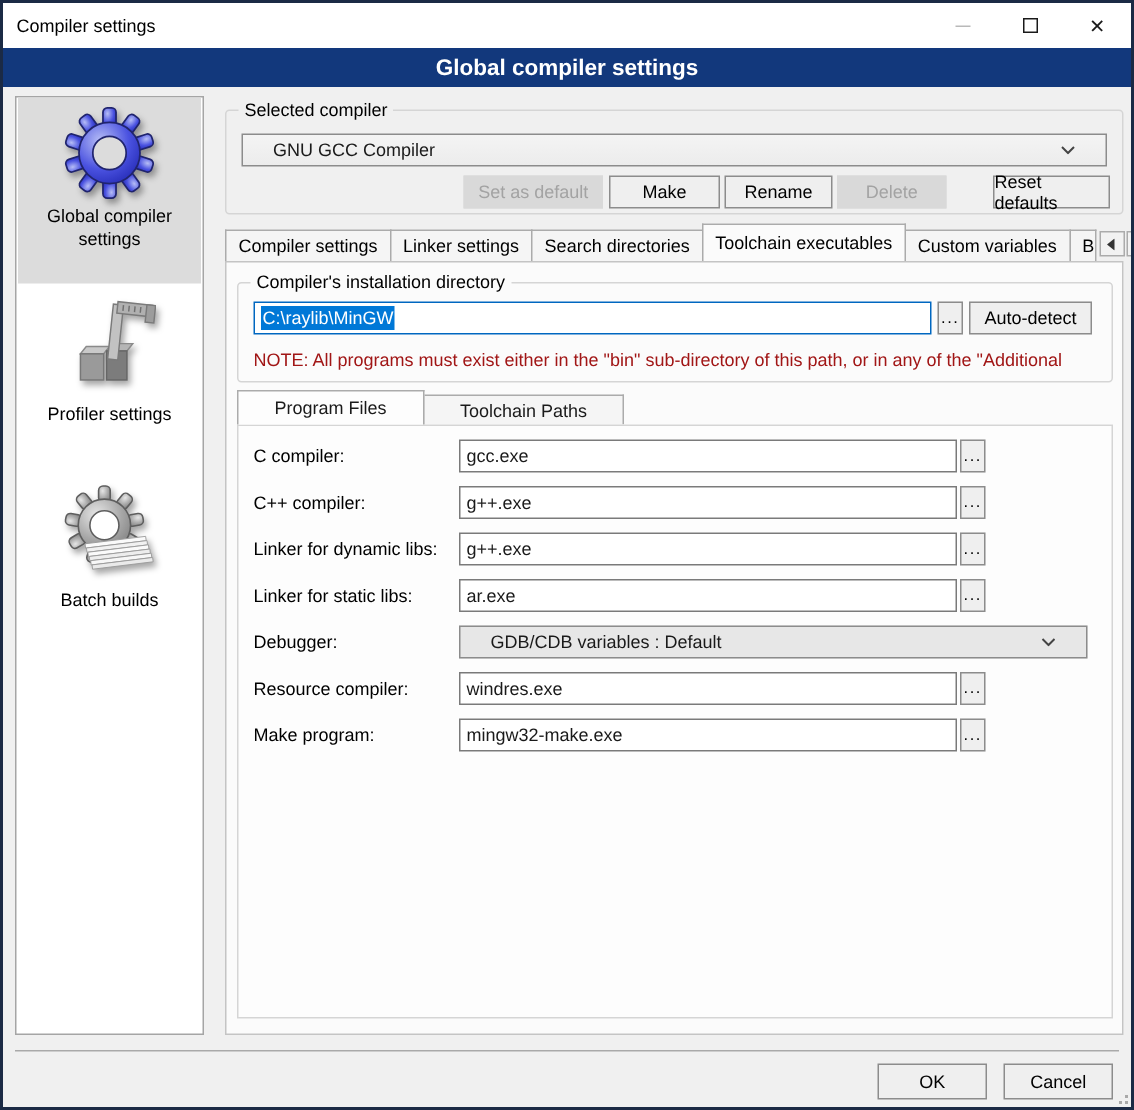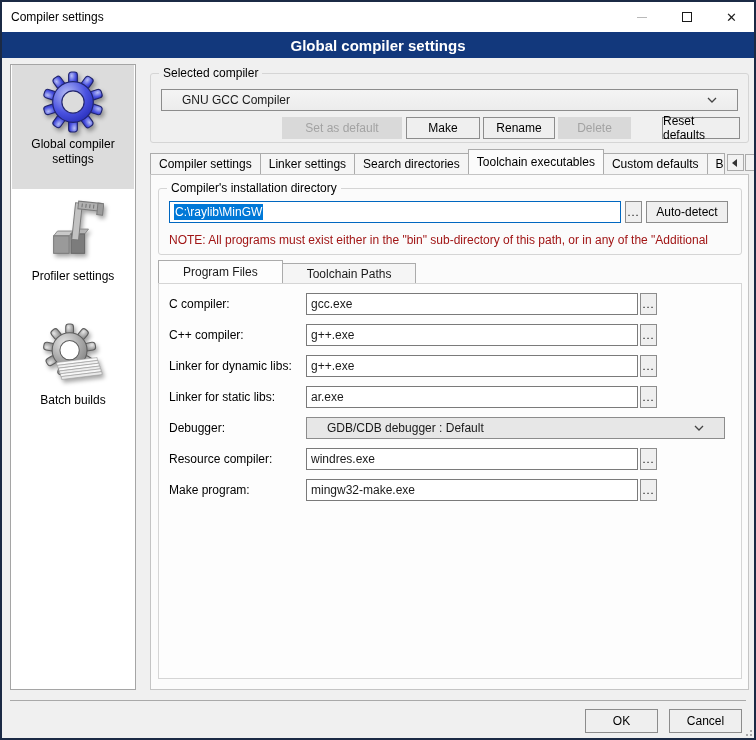--- a/index.html
+++ b/index.html
@@ -49,21 +49,21 @@
   
   .groupbox { position:absolute; border:1px solid #D5D5D5; border-radius:3px; }
   .grouplabel { position:absolute; top:-8px; left:8px; padding:0 4px; background:#F0F0F0;
                 color:#000; }
   .grouplabel.on-page { background:#FBFBFB; }
   #grp-compiler { left:148px; top:71px; width:599px; height:70px; }
   #compiler-combo { position:absolute; left:10px; top:15px; right:10px; height:22px; }
   .cbtn-row { position:absolute; left:10px; top:43px; right:8px; height:22px;
               display:flex; justify-content:flex-end; align-items:center; }
   .cbtn-row .btn { height:22px; }
-  #btn-setdefault { width:120px; margin-right:4px; }
+  #btn-setdefault { width:93px; margin-right:4px; }
   #btn-copy { width:74px; margin-right:3px; }
   #btn-rename { width:72px; margin-right:3px; }
   #btn-delete { width:73px; margin-right:31px; }
   #btn-reset { width:78px; }
 
   
   .tabbar { position:absolute; left:148px; top:149px; width:599px; height:23px;
             display:flex; align-items:flex-end; }
   .tab { height:21px; padding:0 8px; display:flex; align-items:center; background:#F5F5F5;
          border:1px solid #ABABAB; border-bottom:none; margin-right:-1px; white-space:nowrap;
@@ -241,21 +241,21 @@
       <div class="btn disabled" id="btn-delete">Delete</div>
       <div class="btn" id="btn-reset">Reset defaults</div>
     </div>
   </div>
 
   <div class="tabbar">
     <div class="tab">Compiler settings</div>
     <div class="tab">Linker settings</div>
     <div class="tab">Search directories</div>
     <div class="tab active">Toolchain executables</div>
-    <div class="tab">Custom defaults</div>
+    <div class="tab">Custom variables</div>
     <div class="tab clip">Builc</div>
     <div class="tab-arrows">
       <div class="tab-arrow">
         <svg width="6" height="8">
             <polygon points="5,0 5,8 0,4" fill="#333"></polygon>
           </svg>
       </div>
       <div class="tab-arrow">
         
       </div>
@@ -311,21 +311,21 @@
         <span class="flabel">Linker for static libs:</span>
         <div class="textbox fieldbox">
           <span>ar.exe</span>
         </div>
         <div class="dots">...</div>
       </div>
 
       <div class="frow" style="top:133px">
         <span class="flabel">Debugger:</span>
         <div class="combo fieldcombo">
-          <span>GDB/CDB debugger : Default</span>
+          <span>GDB/CDB variables : Default</span>
           <svg class="chev" width="10" height="6">
               <polyline points="1,1 5,5 9,1" stroke="#444" fill="none" stroke-width="1.3"></polyline>
             </svg>
         </div>
       </div>
 
       <div class="frow" style="top:164px">
         <span class="flabel">Resource compiler:</span>
         <div class="textbox fieldbox">
           <span>windres.exe</span>

